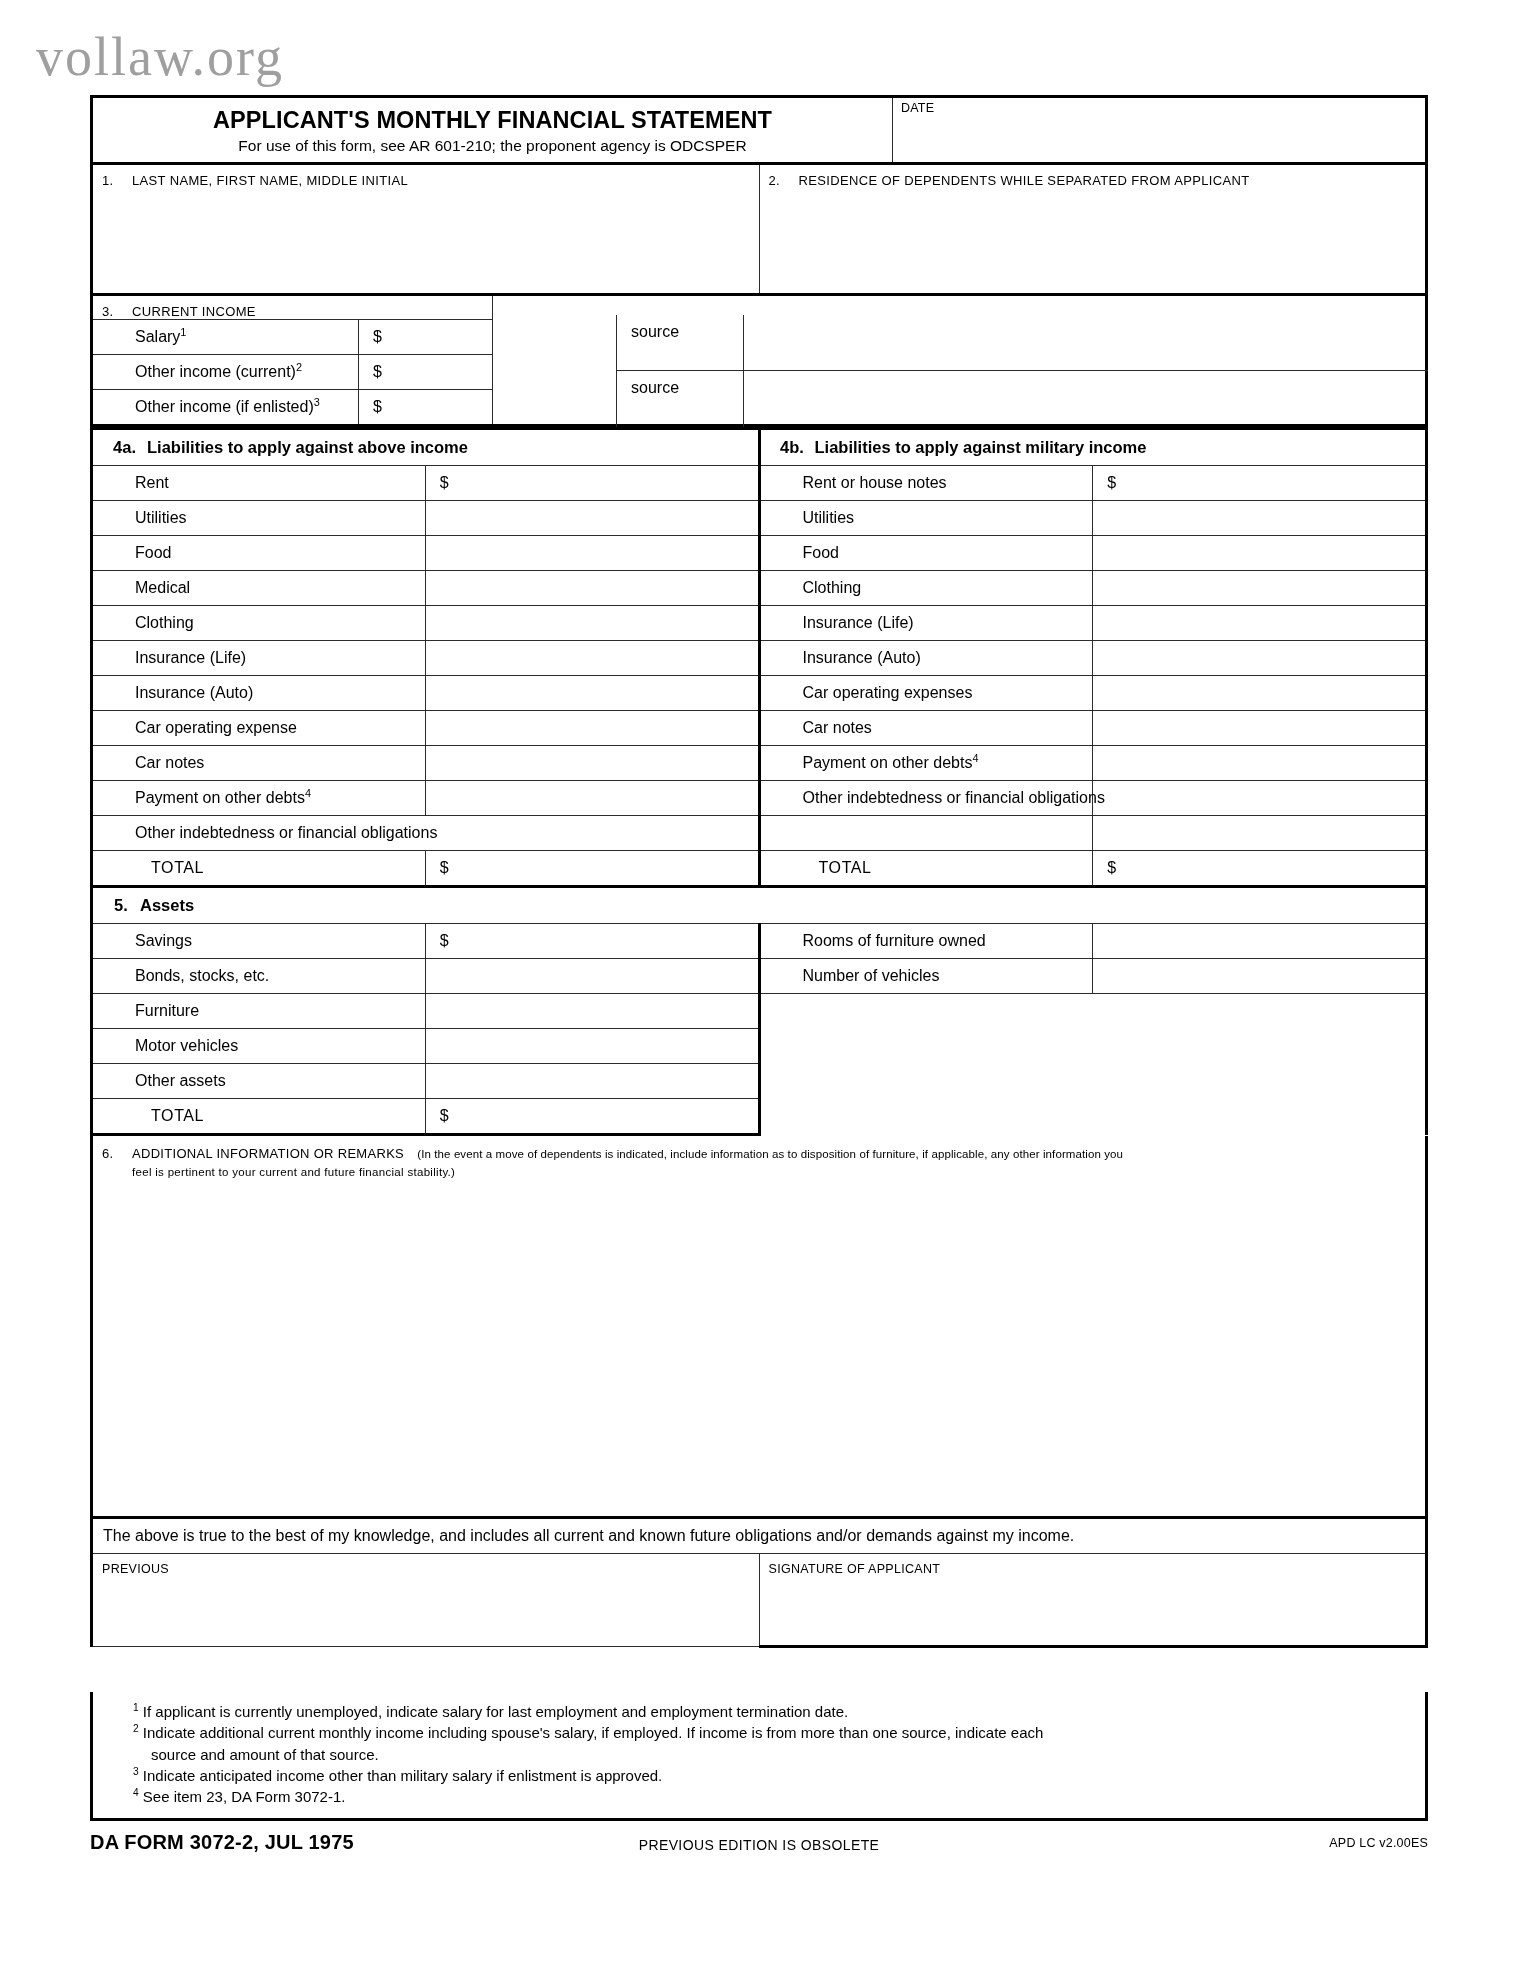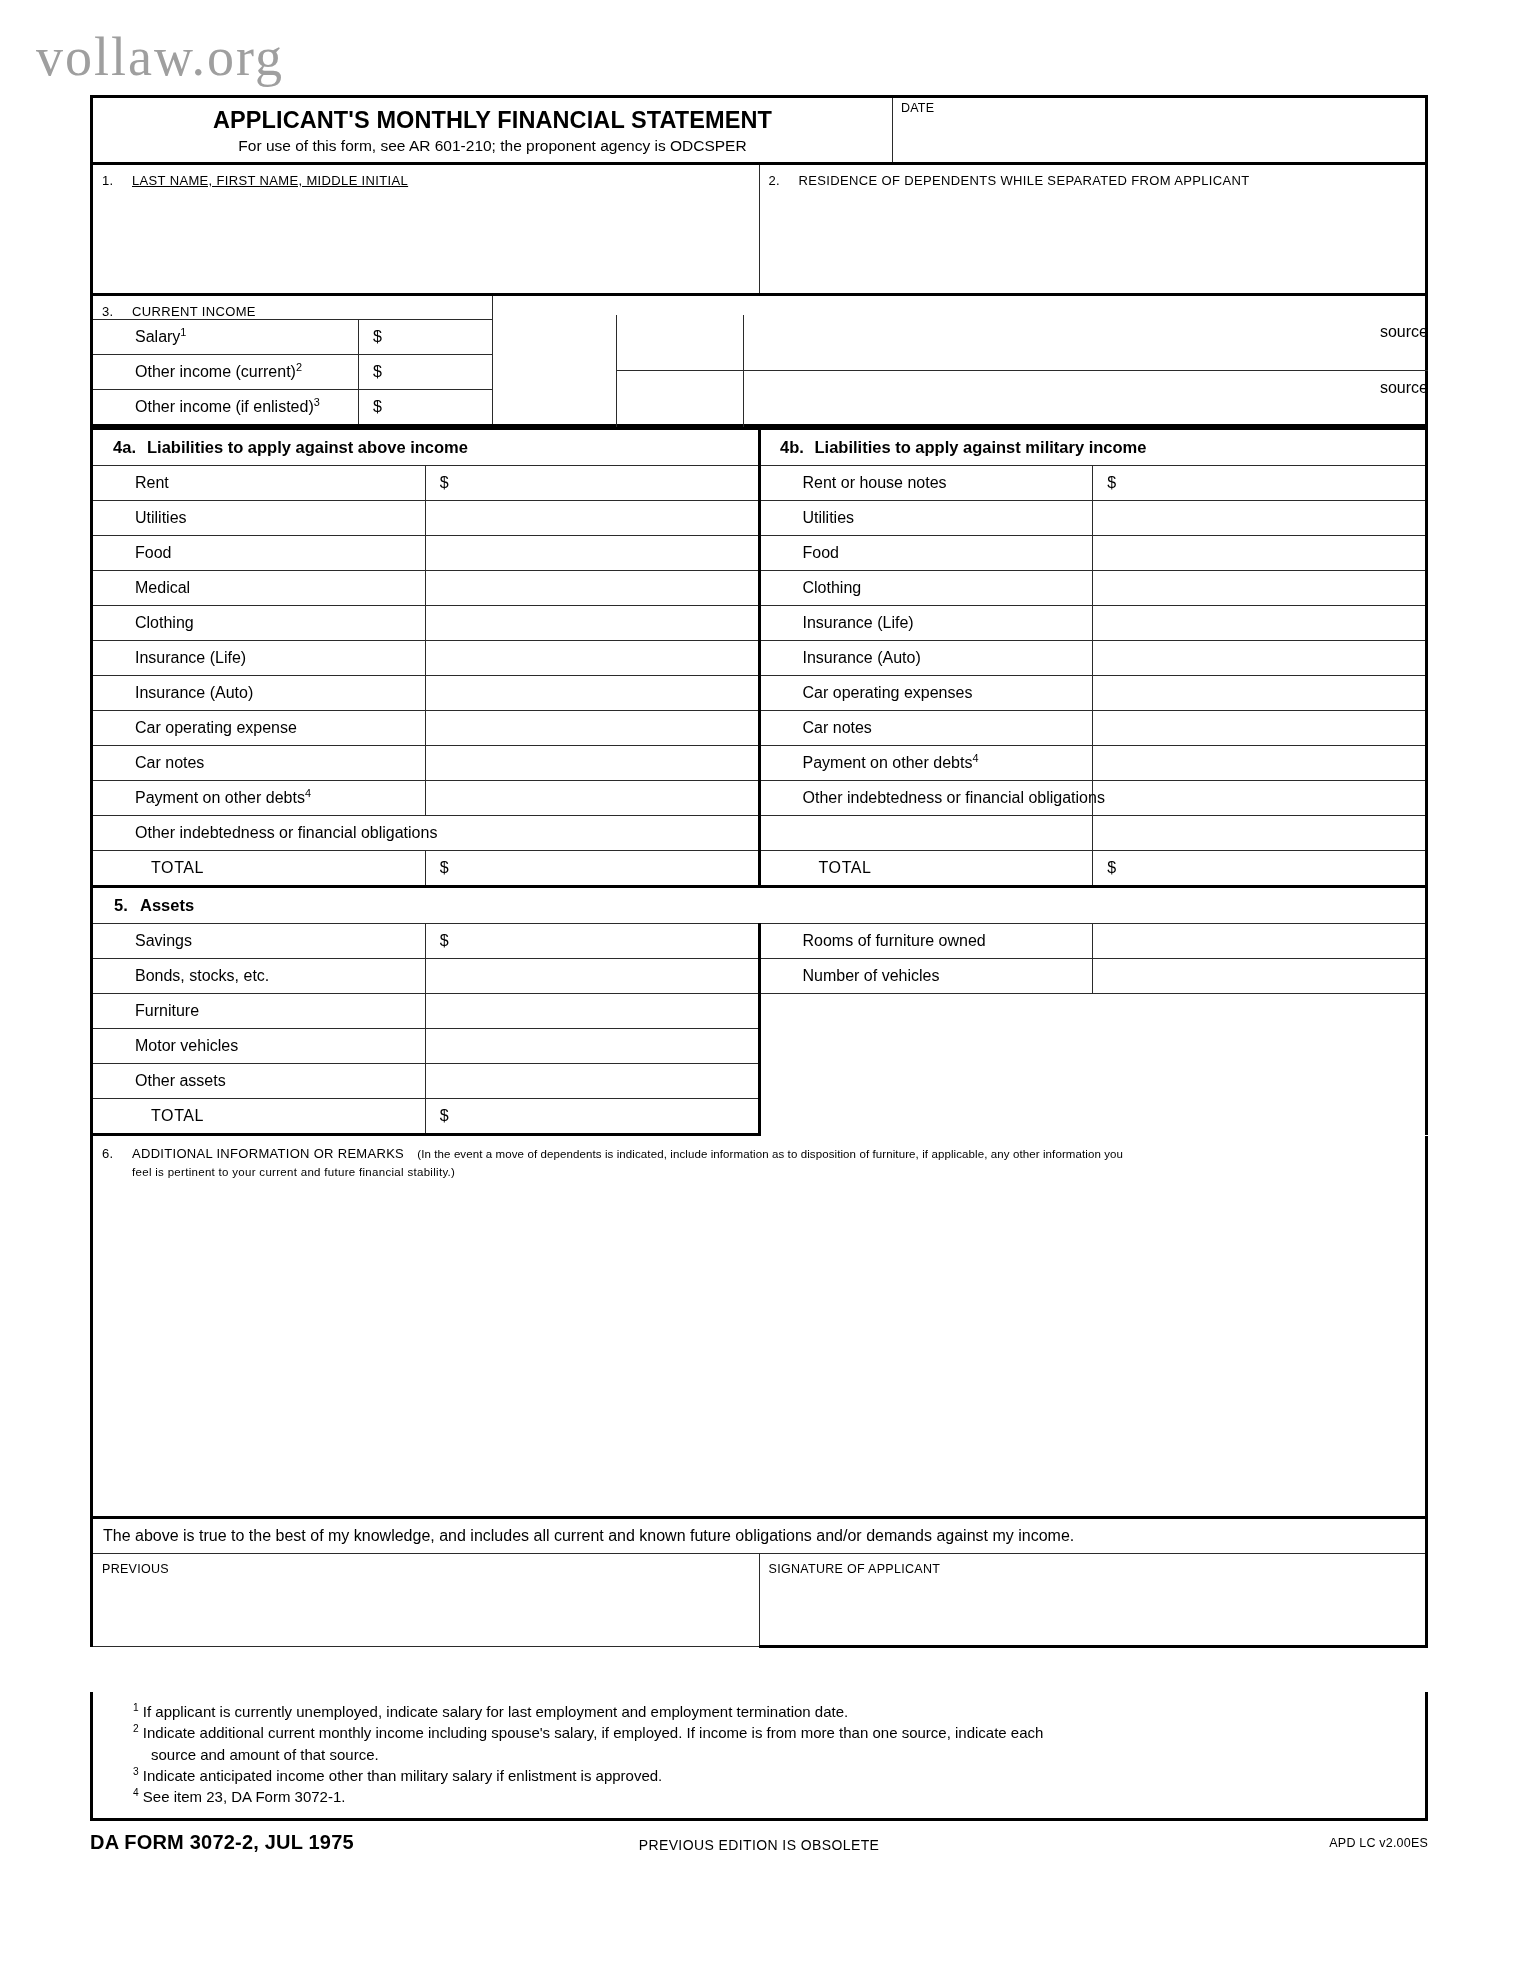--- a/index.html
+++ b/index.html
@@ -178,21 +178,21 @@
       <td colspan="6" class="nobl" style="border-right:1px solid #2b2b2b;border-top:none;">
         <div class="hdr-title">APPLICANT'S MONTHLY FINANCIAL STATEMENT</div>
         <div class="hdr-sub">For use of this form, see AR 601-210; the proponent agency is ODCSPER</div>
       </td>
       <td colspan="4" class="nobt nobr">
         <span class="date-lbl">DATE</span>
       </td>
     </tr>
 
     <tr>
-      <td colspan="5" class="thickt" style="height:128px;text-decoration:underline;">
+      <td colspan="5" class="thickt" style="height:128px;">
         <span class="cap"><span class="num">1.</span><span>LAST NAME, FIRST NAME, MIDDLE INITIAL</span></span>
       </td>
       <td colspan="5" class="thickt nobr">
         <span class="cap"><span class="num">2.</span><span>RESIDENCE OF DEPENDENTS WHILE SEPARATED FROM APPLICANT</span></span>
       </td>
     </tr>
 
     <tr>
       <td colspan="3" class="thickt">
         <span class="cap"><span class="num">3.</span><span>CURRENT INCOME</span></span>
@@ -224,21 +224,21 @@
       </td>
       <td colspan="1">
         <span class="dollar">$</span>
       </td>
     </tr>
   </tbody>
     </table>
 
   <div style="position:relative;">
 
-    <div style="position:absolute; left:526px; top:-112px; width:812px; height:112px; pointer-events:none;text-align:right;">
+    <div style="position:absolute; left:526px; top:-112px; width:812px; height:112px; pointer-events:none;">
       <div style="position:absolute;left:0;top:0;width:812px;height:56px;box-sizing:border-box;border-left:1px solid #2b2b2b;border-bottom:1px solid #2b2b2b;">
         <span class="sublabel">source</span>
         <span style="position:absolute;left:126px;top:0;bottom:0;width:1px;background:#2b2b2b;"></span>
       </div>
       <div style="position:absolute;left:0;top:56px;width:812px;height:56px;box-sizing:border-box;border-left:1px solid #2b2b2b;">
         <span class="sublabel">source</span>
         <span style="position:absolute;left:126px;top:0;bottom:0;width:1px;background:#2b2b2b;"></span>
       </div>
     </div>
   </div>

